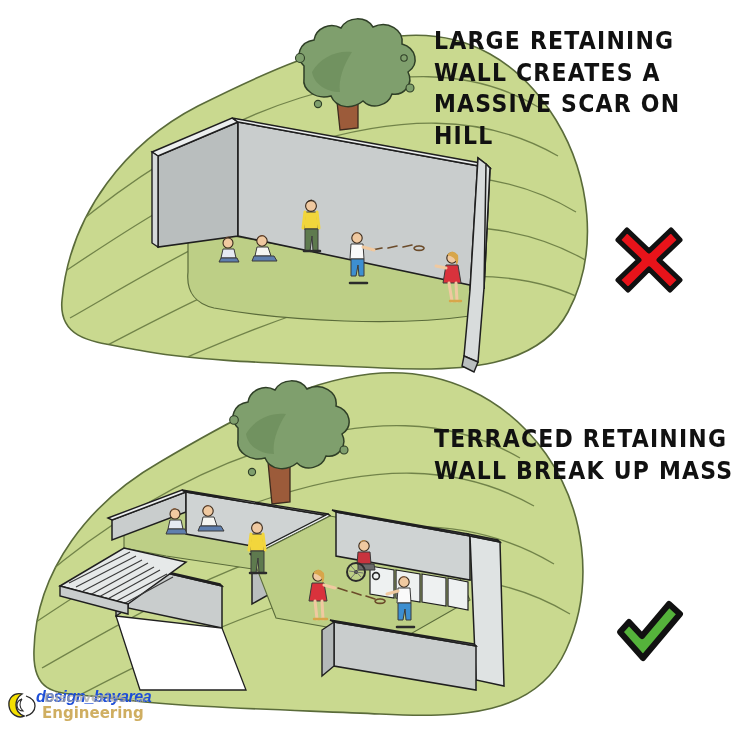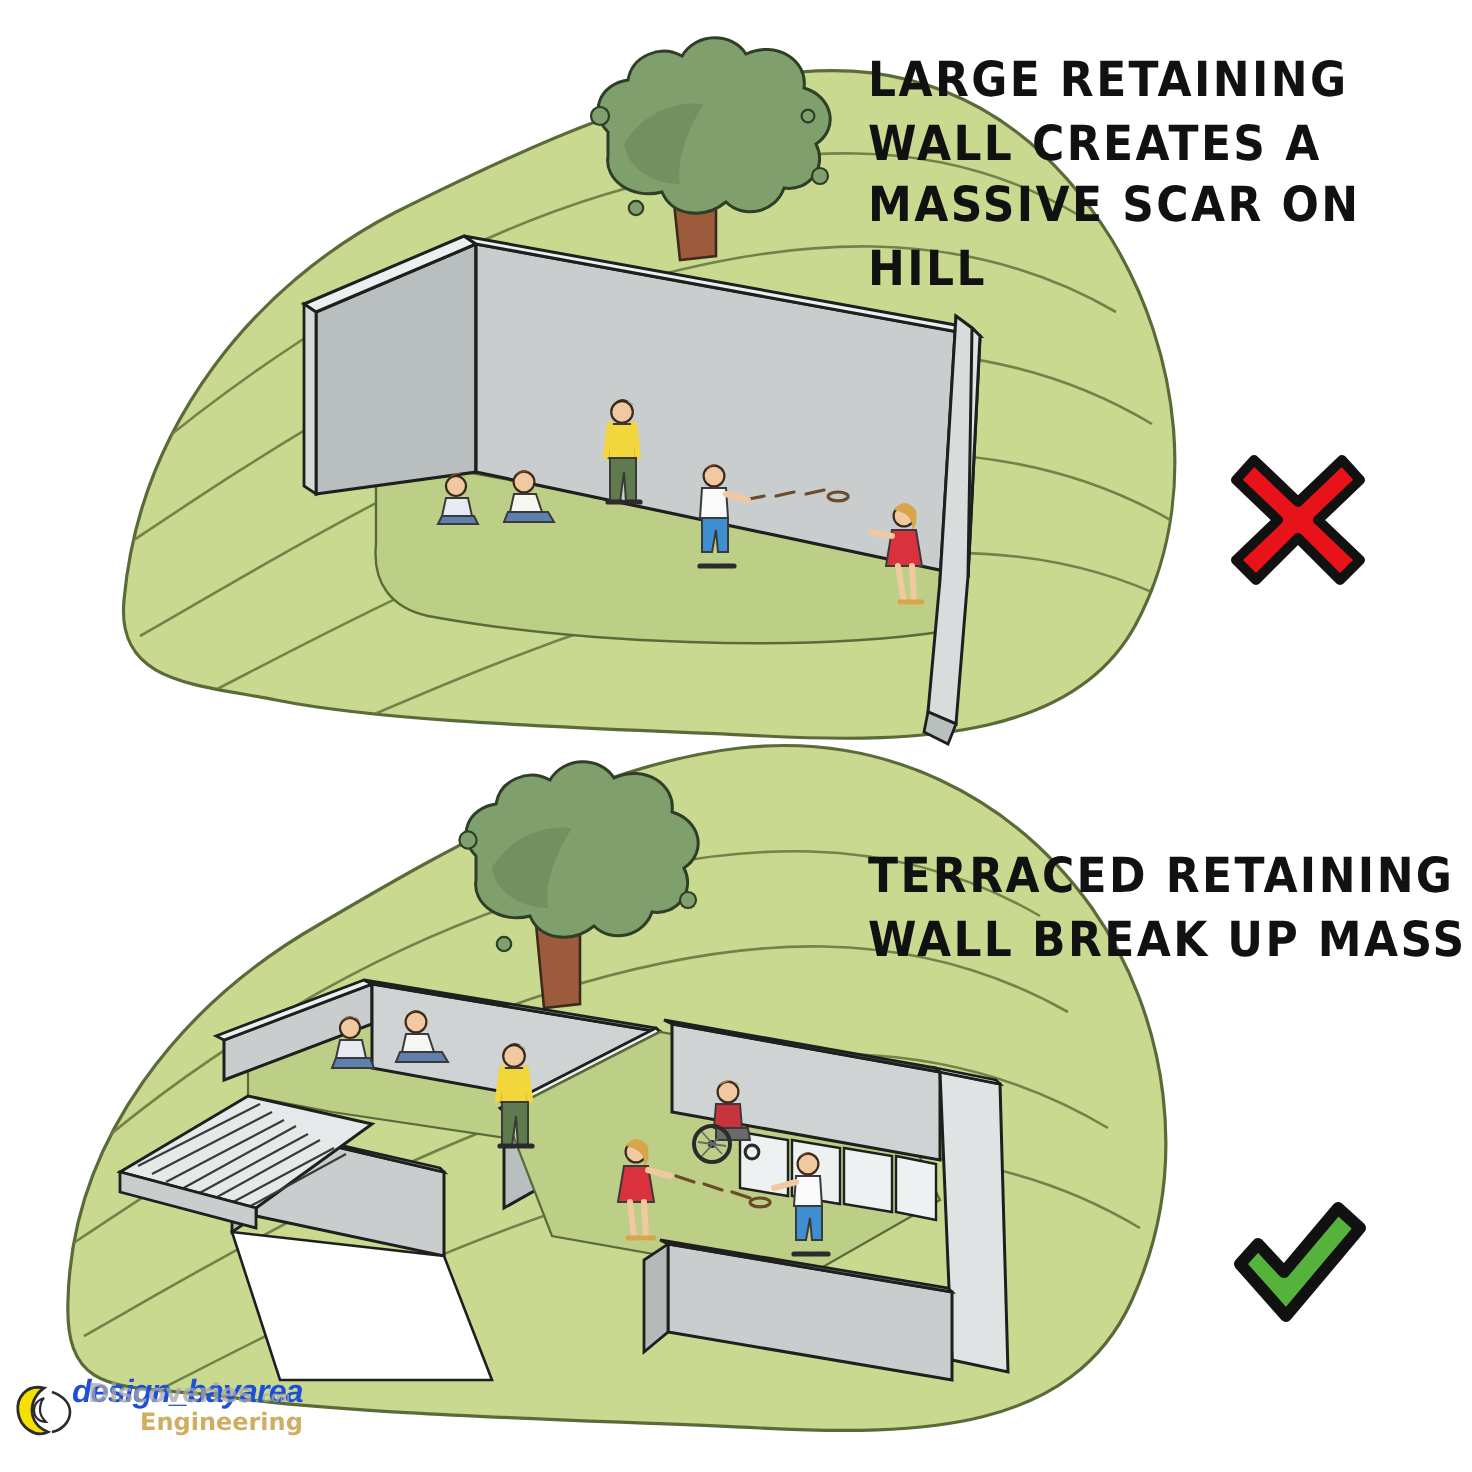--- a/index.html
+++ b/index.html
@@ -38,21 +38,21 @@
   .wm-overlay{
     position:absolute;left:38px;top:4px;
     font-family:"DejaVu Sans",sans-serif;
     font-weight:700;font-size:13px;color:#a8a8a8;opacity:.75;
     letter-spacing:-0.2px;
   }
   .wm-overlay small{font-size:8px;font-family:Liberation Mono, monospace;}
   .wm-overlay2{
     position:absolute;left:36px;top:18px;
     font-family:"DejaVu Sans",sans-serif;
-    font-weight:700;font-size:12px;color:#c49a3a;opacity:.8;margin-left:28px;
+    font-weight:700;font-size:15px;color:#c49a3a;opacity:.8;
   }
 </style>
 </head>
 <body>
 
 <div class="stage">
 
   <svg class="art" viewBox="0 0 736 736">
     <defs>
       <clipPath id="clipTopHill">

